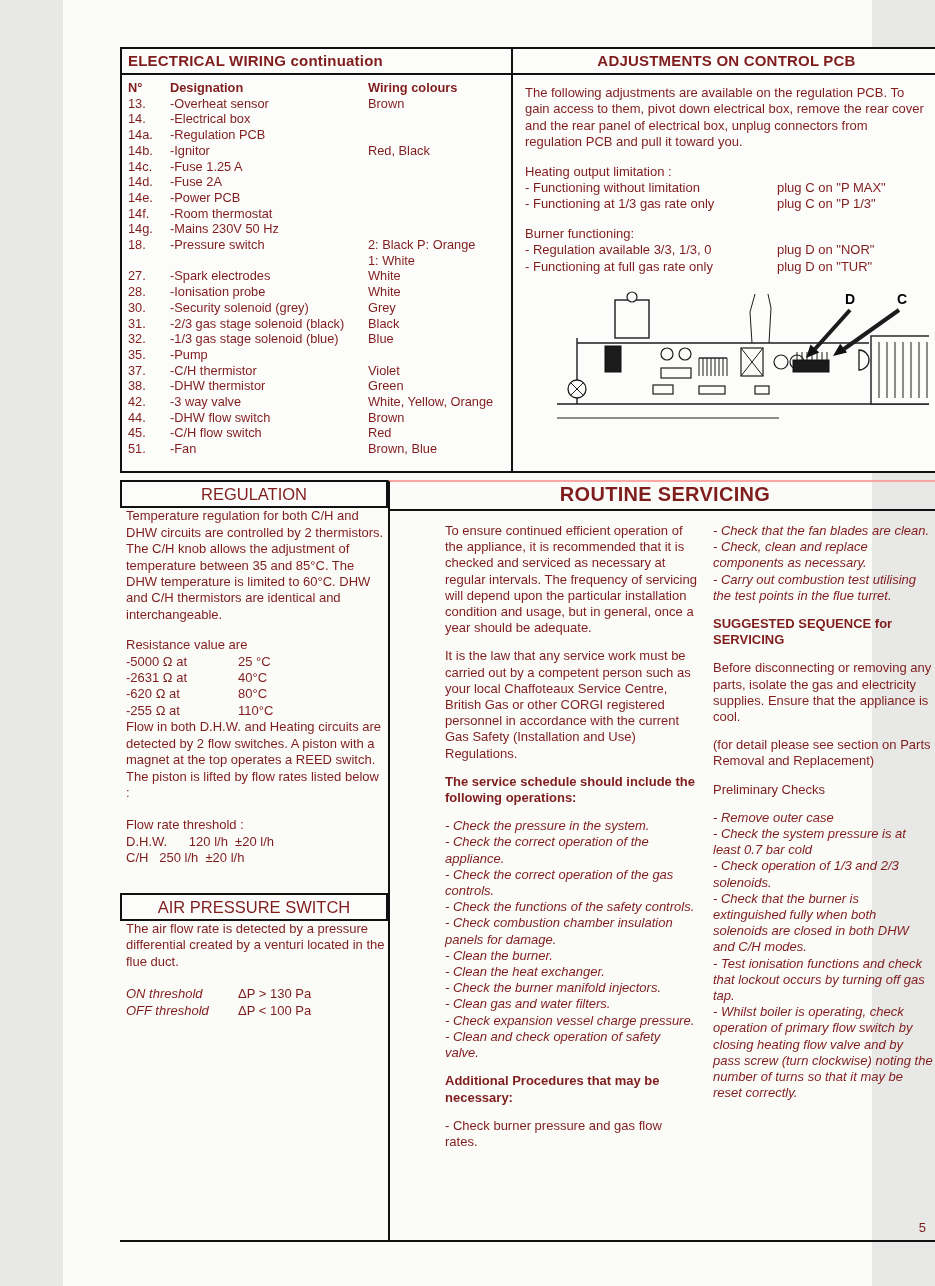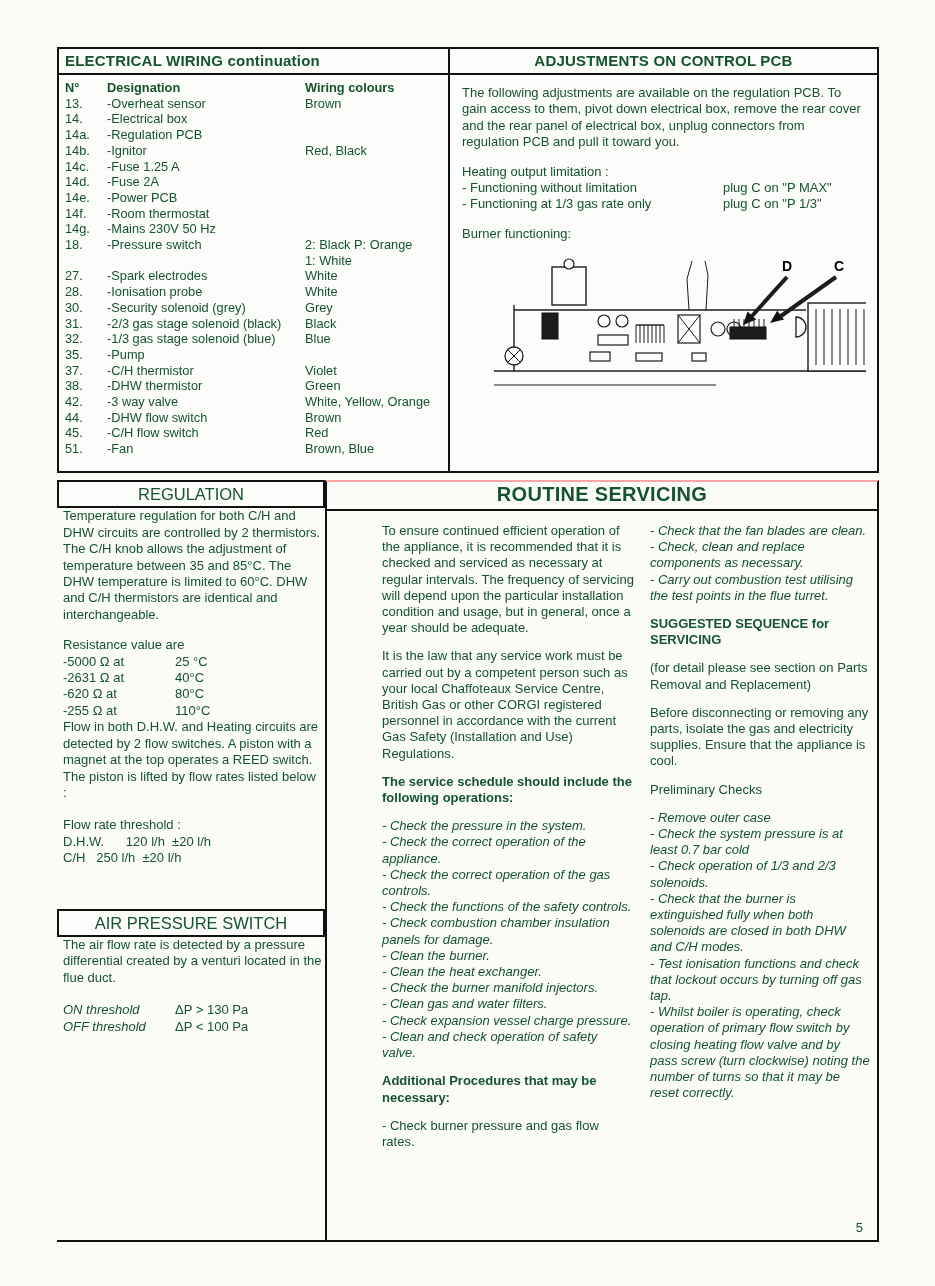--- a/index.html
+++ b/index.html
@@ -1,51 +1,51 @@
 <!DOCTYPE html>
 <html><head>
 <meta charset="utf-8">
 <style>
   html,body { margin:0; padding:0; background:#e8e8e6; }
   .page {
-    position:relative; width:935px; height:1286px; margin:0 auto;
-    background:#fbfbf8; color:#14532d;
+    position:relative; width:809px; height:1286px; margin:0 auto;
+    background:#fbfbf8; color:#7f1d1d;
     font-family:"Liberation Sans","DejaVu Sans",sans-serif;
   }
   
   .top-row { position:absolute; left:57px; top:47px; width:822px; height:426px; display:flex; }
   .box-left  { width:393px; border:2px solid #111; box-sizing:border-box; background:#fcfcfa; }
   .box-right { width:429px; border:2px solid #111; border-left:none; box-sizing:border-box; background:#fcfcfa; }
   .box-title { font-weight:bold; font-size:15px; padding:3px 6px 4px; border-bottom:2px solid #111; letter-spacing:.2px; }
   .box-right .box-title { text-align:center; }
 
   .wtable { padding:5px 4px 0 6px; font-size:12.8px; line-height:15.7px; }
   .wrow { display:flex; }
   .whead { font-weight:bold; }
   .wn { width:42px; flex:none; }
   .wd { width:198px; flex:none; }
   .wc { flex:1; white-space:pre-line; }
 
   .adj-body { padding:10px 12px 0 12px; font-size:13px; line-height:16.4px; }
   .adj-intro { margin-bottom:13px; }
   .adj-label { }
   .adj-group { margin-bottom:13px; }
-  .adj-row { display:flex;gap:9px; }
+  .adj-row { display:flex; }
   .adj-text { width:252px; flex:none; }
   .adj-plug { flex:1; }
 
   .pcb-wrap { margin:4px 0 0 24px; }
 
   
   .bottom { position:absolute; left:57px; top:480px; width:822px; height:762px;
             border-bottom:2px solid #111; box-sizing:border-box; display:flex; }
   .left-col { width:268px; flex:none; font-size:13px; line-height:16.4px; }
   .tbox { border:2px solid #111; text-align:center; font-size:16.5px; padding:4px 0; background:#fcfcfa; }
   .lc-body { padding:0 3px 0 6px; } .mt14 { margin-top:14px; } .mt16 { margin-top:16px; }
-  .mt20 { margin-top:20px; } .mt26 { margin-top:42px; }
+  .mt20 { margin-top:20px; } .mt26 { margin-top:26px; }
   .res-row { display:flex; padding-left:6px; }
   .res-v { width:112px; flex:none; }
   .pre { white-space:pre; padding-left:6px; }
   .air-row { display:flex; padding-left:6px; }
   .air-l { width:112px; flex:none;font-style:italic; }
 
   .right-col { width:554px; flex:none; border-left:2px solid #111; border-right:2px solid #111;
                border-top:2px solid #fca5a5; box-sizing:border-box; position:relative; }
   .rs-titlebox { border-bottom:2px solid #111; text-align:center; font-weight:bold;
                  font-size:20px; padding:1px 0 3px; letter-spacing:.3px; }
@@ -206,20 +206,30 @@
             </div>
               <div class="adj-row">
               <span class="adj-text">- Functioning at 1/3 gas rate only</span>
               <span class="adj-plug">plug C on "P 1/3"</span>
             </div>
             </div>
         </div>
 
         <div class="adj-group">
           <div class="adj-label">Burner functioning:</div>
+          <div>
+              <div class="adj-row">
+              <span class="adj-text">- Regulation available 3/3, 1/3, 0</span>
+              <span class="adj-plug">plug D on "NOR"</span>
+            </div>
+              <div class="adj-row">
+              <span class="adj-text">- Functioning at full gas rate only</span>
+              <span class="adj-plug">plug D on "TUR"</span>
+            </div>
+            </div>
         </div>
 
         <div class="pcb-wrap">
           <svg width="380" height="140" viewBox="0 0 380 140">
 
             <text x="296" y="16" font-size="14" font-weight="bold" font-family="Liberation Sans, sans-serif">D</text>
             <text x="348" y="16" font-size="14" font-weight="bold" font-family="Liberation Sans, sans-serif">C</text>
 
             <g>
               <line x1="301" y1="22" x2="266" y2="61" class="ln" stroke-width="4"></line>
@@ -365,22 +375,22 @@
           <div class="para">- Check burner pressure and gas flow rates.</div>
         </div>
 
         <div class="rs-col2">
           <div class="checks">
               <div class="check-item">- Check that the fan blades are clean.</div>
               <div class="check-item">- Check, clean and replace components as necessary.</div>
               <div class="check-item">- Carry out combustion test utilising the test points in the flue turret.</div>
             </div>
           <div class="para bold">SUGGESTED SEQUENCE for SERVICING</div>
+          <div class="para">Before disconnecting or removing any parts, isolate the gas and electricity supplies. Ensure that the appliance is cool.</div>
           <div class="para">(for detail please see section on Parts Removal and Replacement)</div>
-          <div class="para">Before disconnecting or removing any parts, isolate the gas and electricity supplies. Ensure that the appliance is cool.</div>
           <div class="para">Preliminary Checks</div>
           <div class="checks">
               <div class="check-item">- Remove outer case</div>
               <div class="check-item">- Check the system pressure is at least 0.7 bar cold</div>
               <div class="check-item">- Check operation of 1/3 and 2/3 solenoids.</div>
               <div class="check-item">- Check that the burner is extinguished fully when both solenoids are closed in both DHW and C/H modes.</div>
               <div class="check-item">- Test ionisation functions and check that lockout occurs by turning off gas tap.</div>
               <div class="check-item">- Whilst boiler is operating, check operation of primary flow switch by closing heating flow valve and by pass screw (turn clockwise) noting the number of turns so that it may be reset correctly.</div>
             </div>
         </div>

